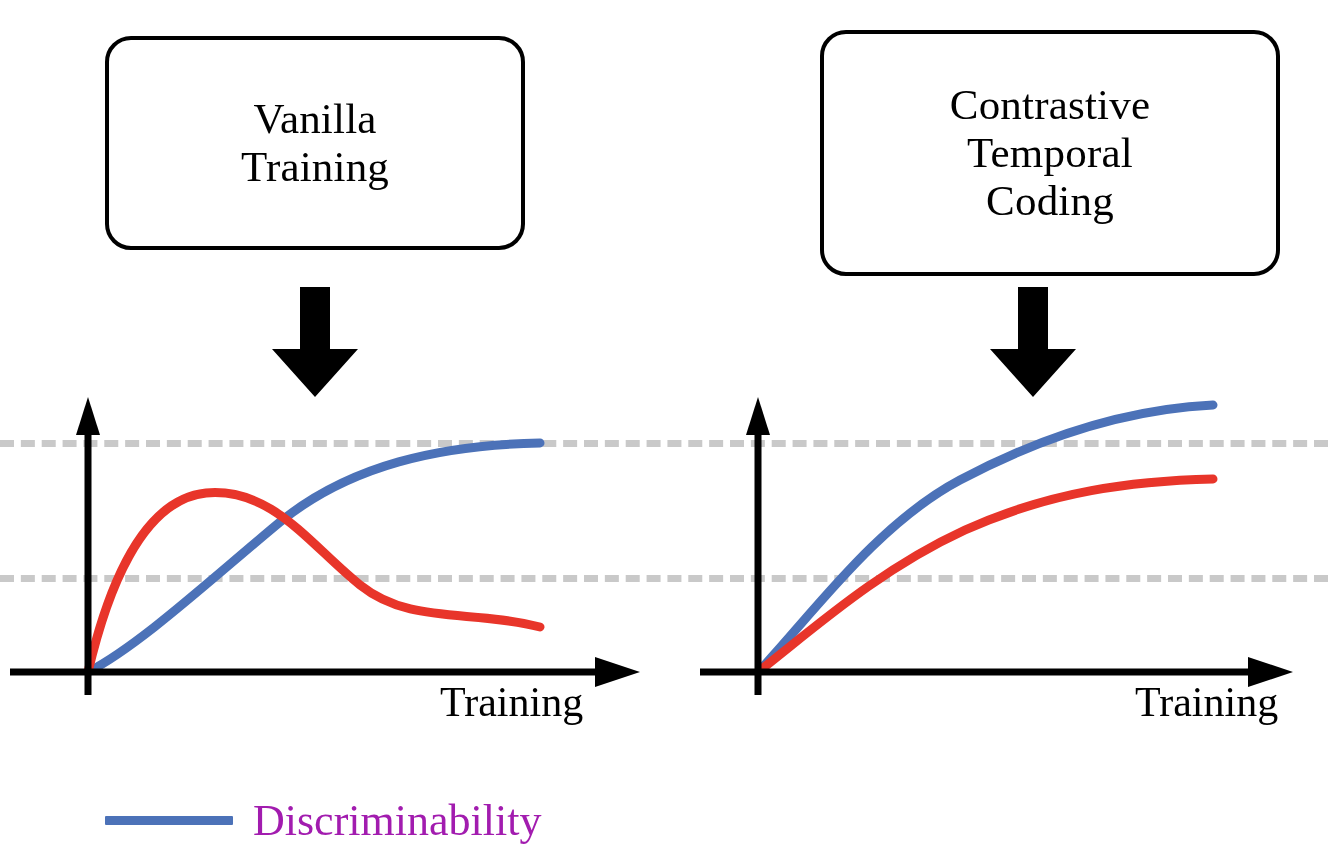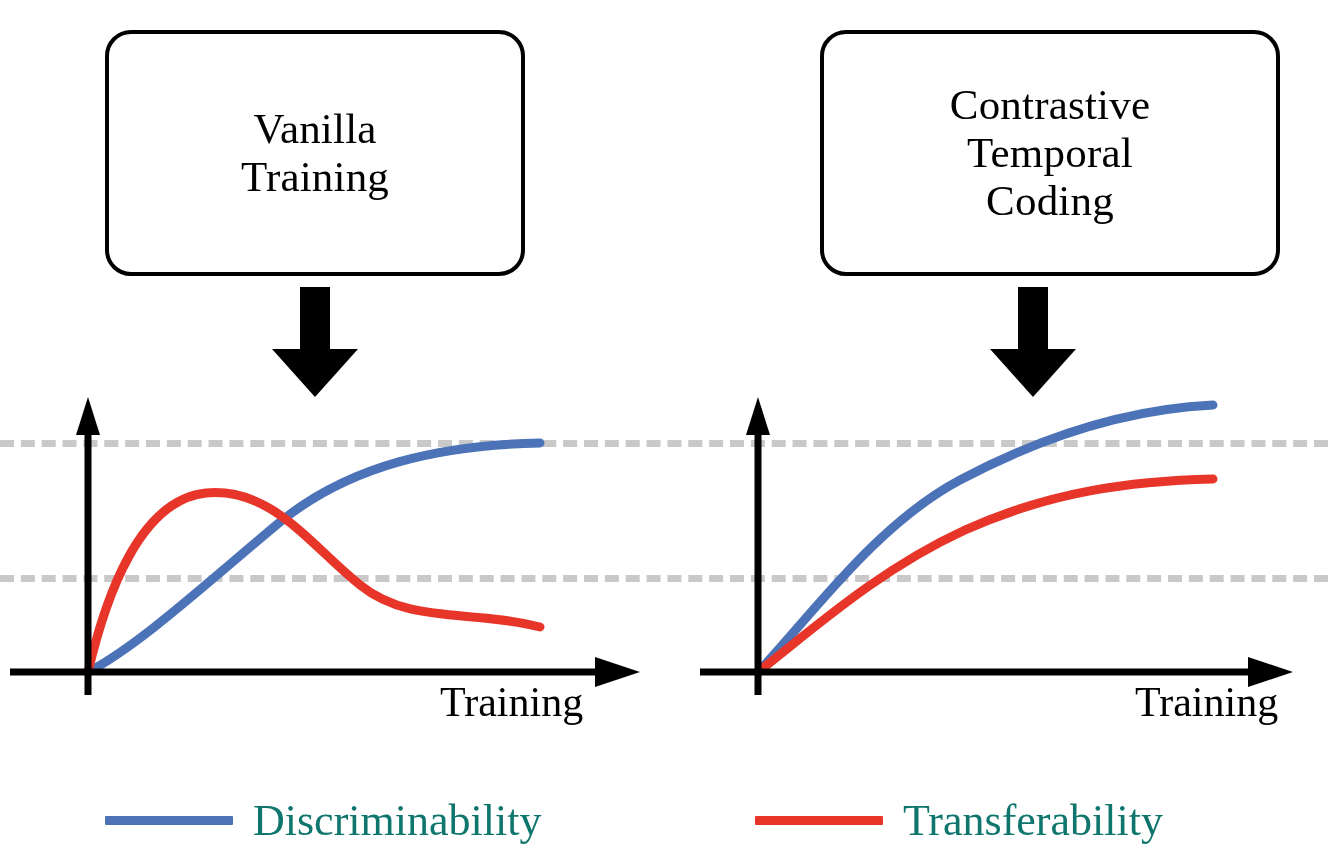--- a/index.html
+++ b/index.html
@@ -28,21 +28,21 @@
     justify-content: center;
     text-align: center;
   }
   .concept-label {
     font-size: 43px;
     line-height: 1.12;
     color: #000000;
     white-space: pre-line;
     letter-spacing: 0.2px;
   }
-  #box-vanilla   { left: 105px; top: 30px; width: 420px; height: 246px; align-items: center; }
+  #box-vanilla   { left: 105px; top: 36px; width: 420px; height: 214px; align-items: center; }
   #box-ctc       { left: 820px; top: 30px; width: 460px; height: 246px; }
 
   
   .down-arrow {
     position: absolute;
     width: 86px;
     height: 110px;
   }
 
   
@@ -83,21 +83,21 @@
   }
   #legend-discriminability { left: 105px; top: 795px; }
   #legend-transferability  { left: 755px; top: 795px; }
   .legend-swatch {
     width: 128px;
     height: 9px;
     border-radius: 1px;
   }
   .legend-text {
     font-size: 44px;
-    color: #0f766e;
+    color: #a21caf;
     white-space: nowrap;
   }
 </style>
 </head>
 <body>
 
 <div id="stage">
 
   <div id="box-vanilla" class="concept-box">
     <span class="concept-label">Vanilla
@@ -141,18 +141,14 @@
     <line x1="58" y1="300" x2="58" y2="28" stroke="#000000" stroke-width="7"></line>
     <polygon points="46,40 58,2 70,40" fill="#000000"></polygon>
   </svg>
   <span id="caption-right" class="axis-caption">Training</span>
 
   <div id="legend-discriminability" class="legend-item">
     <span class="legend-swatch" style="background:#4c72b8;"></span>
     <span class="legend-text">Discriminability</span>
   </div>
 
-  <div id="legend-transferability" class="legend-item">
-    <span class="legend-swatch" style="background:#e8352a;"></span>
-    <span class="legend-text">Transferability</span>
-  </div>
 
 </div>
 
 </body></html>

